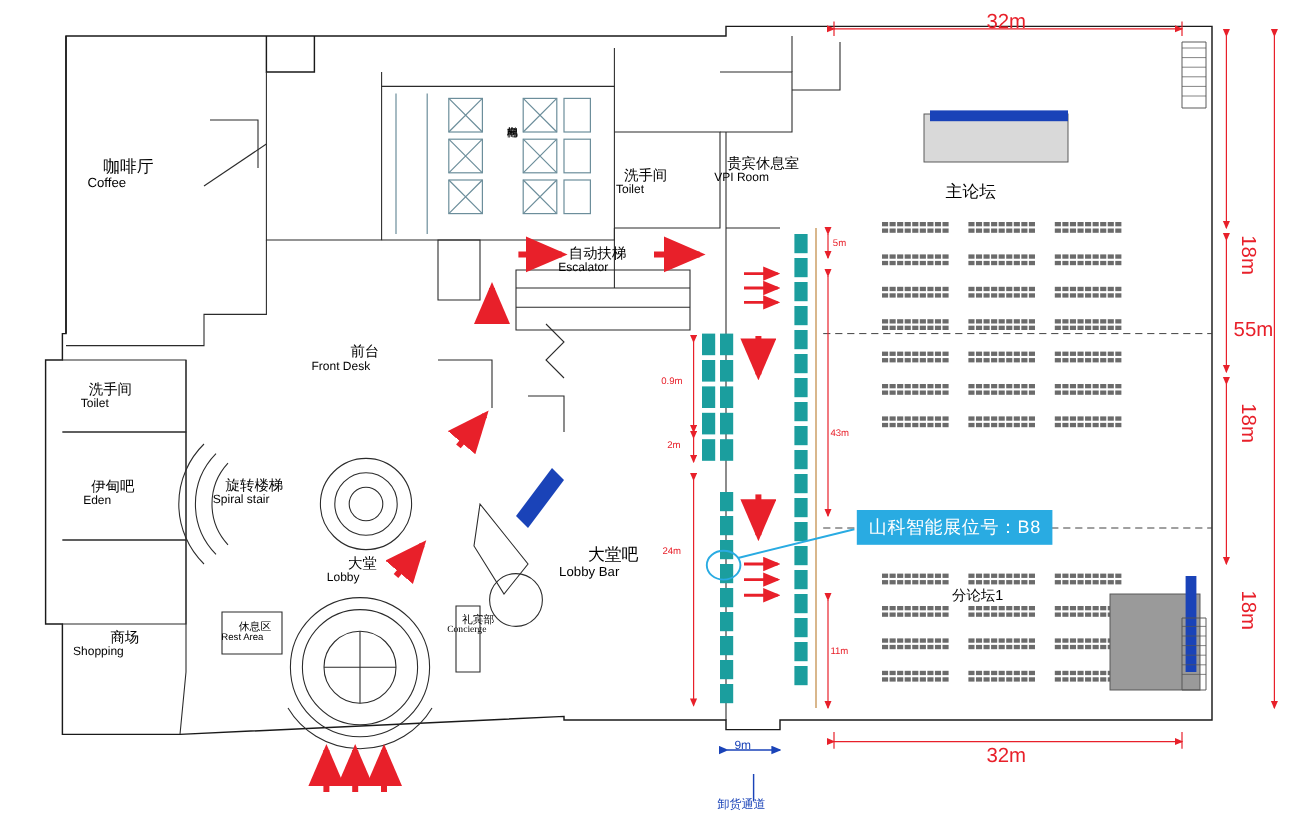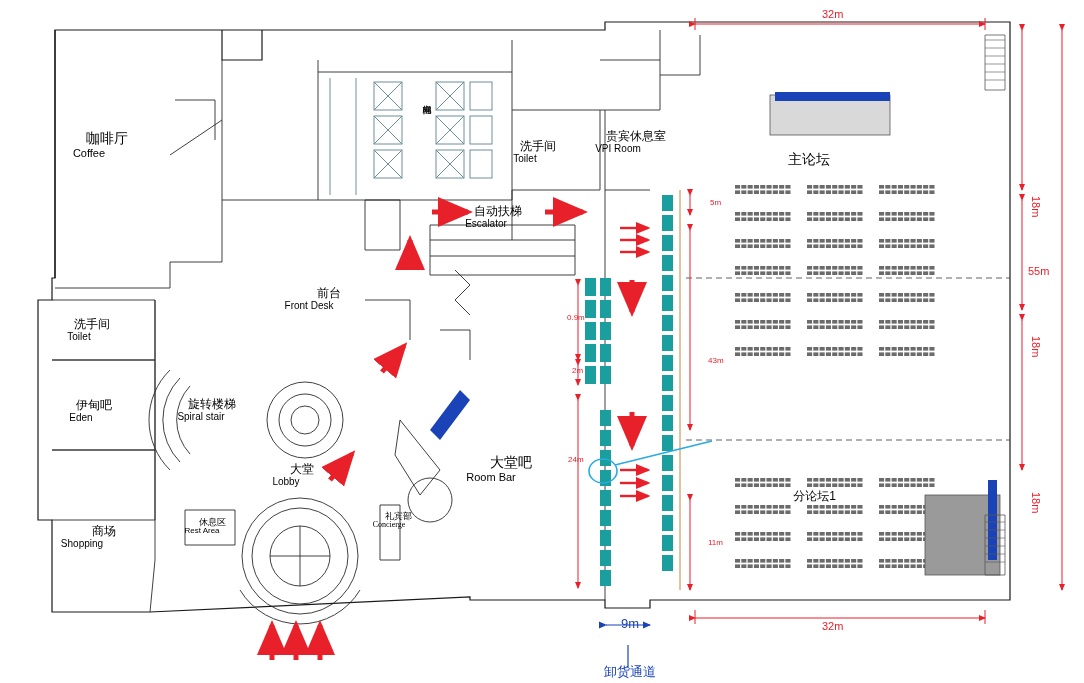--- a/index.html
+++ b/index.html
@@ -5,23 +5,23 @@
   html,body{margin:0;padding:0;background:#ffffff;}
   body{width:1084px;height:683px;position:relative;overflow:hidden;
        font-family:"Liberation Sans", sans-serif;color:#000;}
   .stage{position:absolute;left:0;top:0;width:1084px;height:683px;}
   svg.floor{position:absolute;left:0;top:0;width:1084px;height:683px;}
   .lbl{position:absolute;text-align:center;line-height:1.12;white-space:nowrap;}
   .lbl .cn{display:block;font-size:11px;text-align:right;}
   .lbl .en{display:block;font-size:10px;}
   .lbl.small .cn{font-size:9px;}
   .lbl.small .en{font-size:8px;}
-  .dim{position:absolute;font-size:11px;color:#e8202a;white-space:nowrap;}
-  .dim.sm{font-size:8px;margin-left:16px;}
-  .dimblue{position:absolute;font-size:13px;color:#1a43b8;white-space:nowrap;text-align:center;}
+  .dim{position:absolute;font-size:17px;color:#e8202a;white-space:nowrap;}
+  .dim.sm{font-size:8px;}
+  .dimblue{position:absolute;font-size:10px;color:#1a43b8;white-space:nowrap;text-align:left;}
   .callout{position:absolute;background:#29abe2;color:#ffffff;font-size:15px;
            padding:5px 10px;white-space:nowrap;letter-spacing:0.5px;}
   .big .cn{font-size:14px;}
   .big .en{font-size:11px;}
   .med .cn{font-size:12px;}
   .med .en{font-size:10px;}
   .vert{position:absolute;font-size:9px;writing-mode:vertical-rl;text-orientation:mixed;white-space:nowrap;}
 </style>
 </head>
 <body>
@@ -830,21 +830,21 @@
   <span class="cn">贵宾休息室</span>
       <span class="en">VPI Room</span>
 </div>
 <div class="lbl big" style="left:750px;top:152px;width:80px;">
   <span class="cn">主论坛</span>
 </div>
 <div class="lbl med" style="left:450px;top:205px;width:72px;">
   <span class="cn">自动扶梯</span>
       <span class="en">Escalator</span>
 </div>
-<div class="lbl med" style="left:252px;top:287px;width:64px;margin-left:25px;">
+<div class="lbl med" style="left:252px;top:287px;width:64px;">
   <span class="cn">前台</span>
       <span class="en">Front Desk</span>
 </div>
 <div class="lbl med" style="left:48px;top:318px;width:62px;">
   <span class="cn">洗手间</span>
       <span class="en">Toilet</span>
 </div>
 <div class="lbl med" style="left:50px;top:399px;width:62px;">
   <span class="cn">伊甸吧</span>
       <span class="en">Eden</span>
@@ -852,21 +852,21 @@
 <div class="lbl med" style="left:166px;top:398px;width:70px;">
   <span class="cn">旋转楼梯</span>
       <span class="en">Spiral stair</span>
 </div>
 <div class="lbl med" style="left:258px;top:463px;width:56px;">
   <span class="cn">大堂</span>
       <span class="en">Lobby</span>
 </div>
 <div class="lbl big" style="left:450px;top:455px;width:82px;">
   <span class="cn">大堂吧</span>
-      <span class="en">Room Bar</span>
+      <span class="en">Lobby Bar</span>
 </div>
 <div class="lbl med" style="left:48px;top:525px;width:68px;">
   <span class="cn">商场</span>
       <span class="en">Shopping</span>
 </div>
 <div class="lbl small" style="left:178px;top:517px;width:48px;">
   <span class="cn">休息区</span>
       <span class="en">Rest Area</span>
 </div>
 <div class="lbl small" style="left:366px;top:511px;width:46px;font-family:Liberation Serif, serif;">
@@ -885,14 +885,15 @@
 <div class="dim" style="left:1030px;top:492px;writing-mode:vertical-rl;">18m</div>
 <div class="dim sm" style="left:694px;top:198px;">5m</div>
 <div class="dim sm" style="left:692px;top:356px;">43m</div>
 <div class="dim sm" style="left:692px;top:538px;">11m</div>
 <div class="dim sm" style="left:551px;top:313px;text-align:center;">0.9m</div>
 <div class="dim sm" style="left:556px;top:366px;">2m</div>
 <div class="dim sm" style="left:552px;top:455px;">24m</div>
 <div class="dimblue" style="left:612px;top:616px;width:36px;">9m</div>
 <div class="dimblue" style="left:598px;top:663px;width:64px;">卸货通道</div>
 
+<div class="callout" style="left:714px;top:425px;">山科智能展位号：B8</div>
 
 </div>
 
 </body></html>

